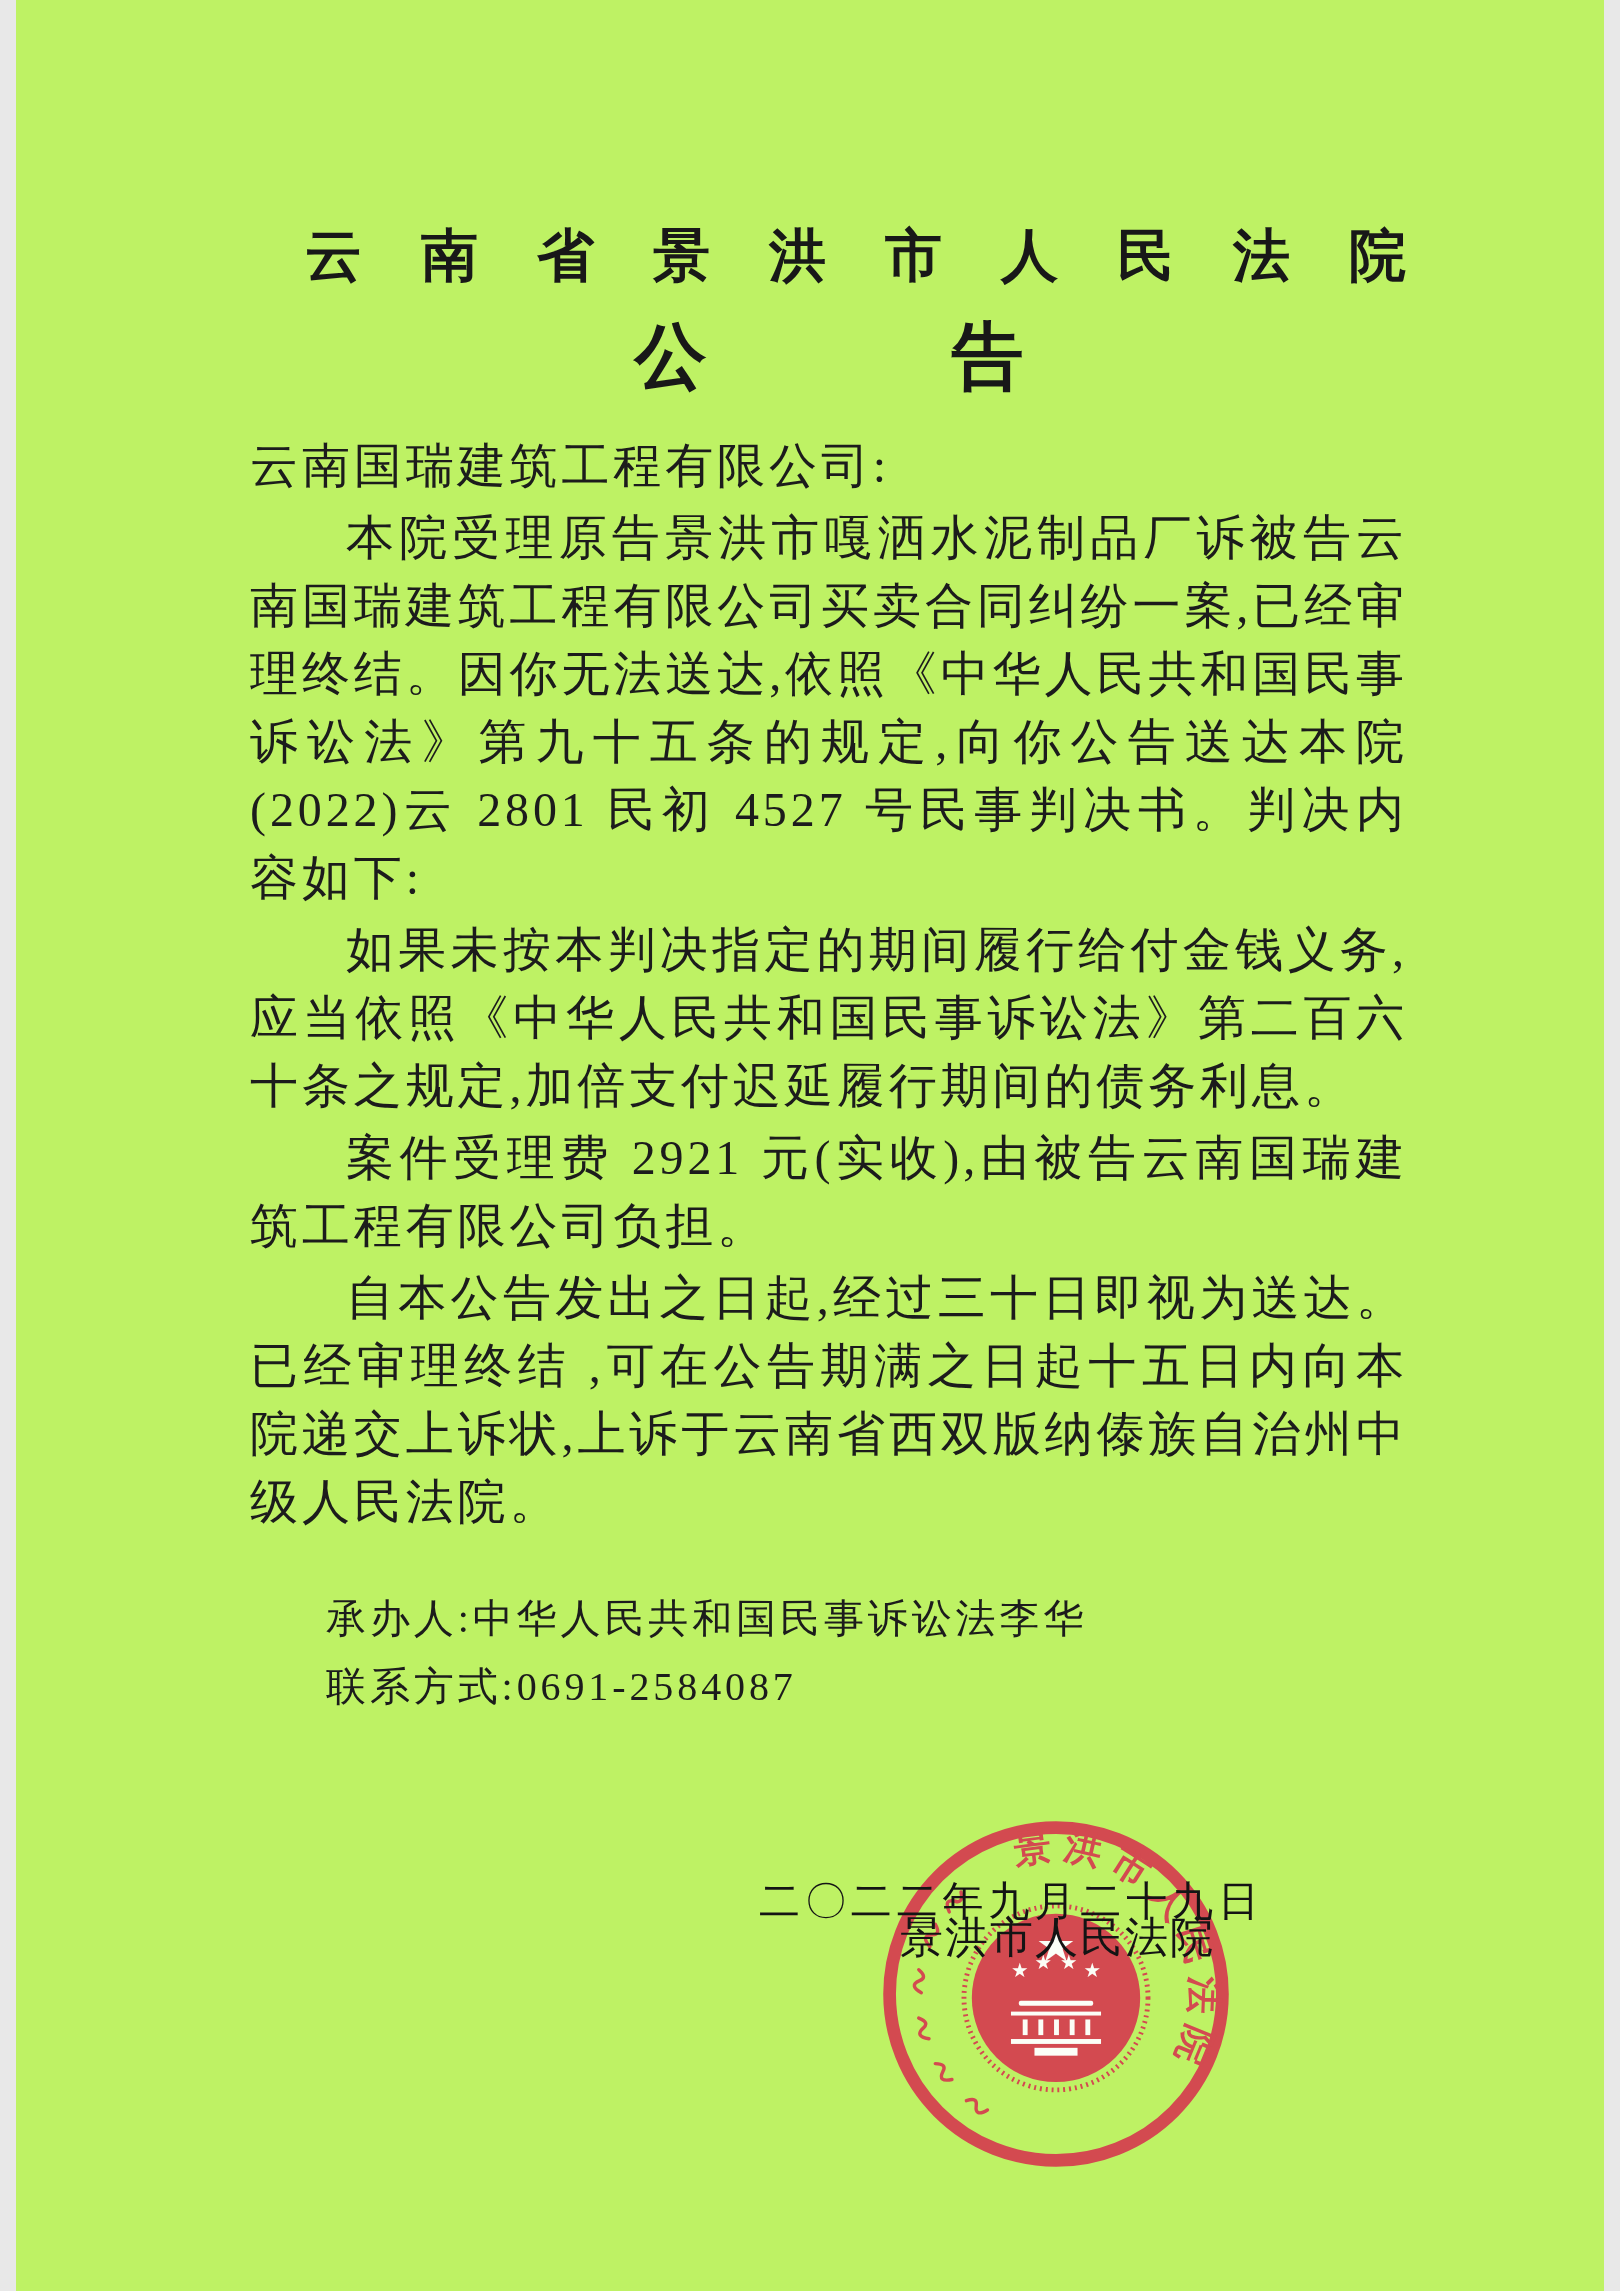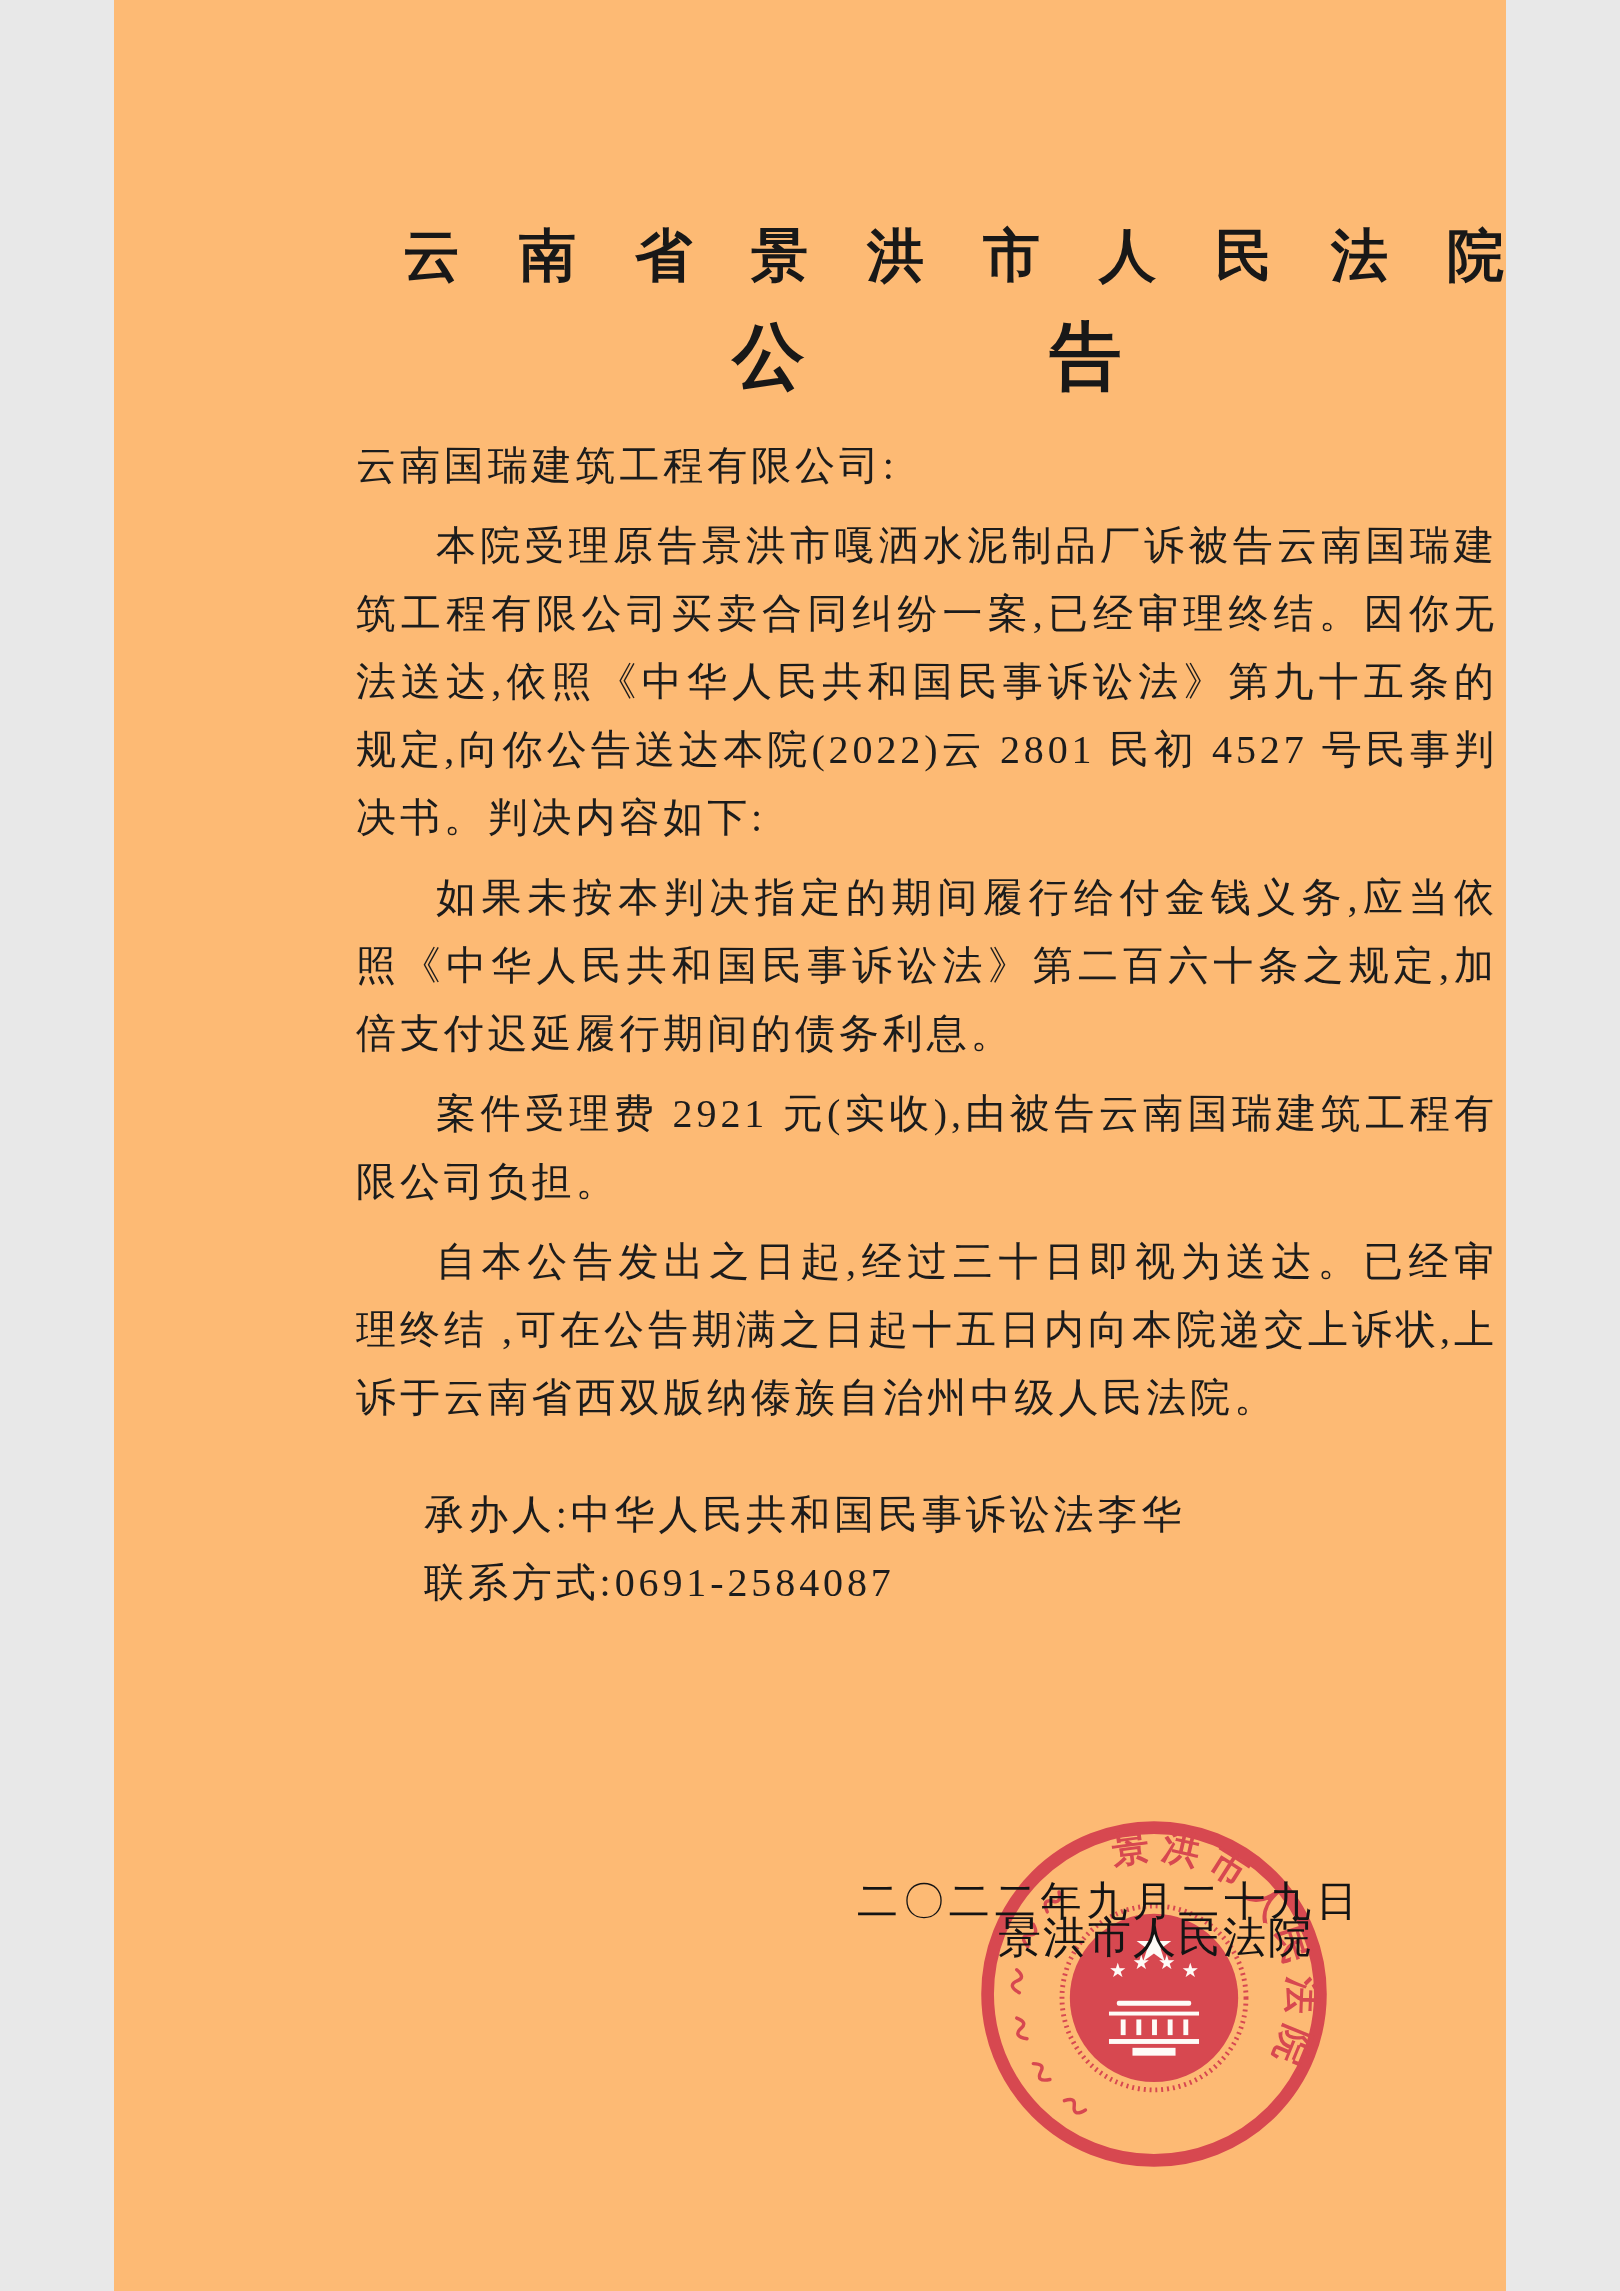--- a/index.html
+++ b/index.html
@@ -1,20 +1,20 @@
 <!DOCTYPE html>
 <html><head>
 <meta charset="utf-8">
 <style>
   html,body{margin:0;padding:0;background:#e8e8e8;}
   .page{
     position:relative;
-    width:1392px;height:2292px;
+    width:1588px;height:2292px;
     margin:0 auto;
-    background:#fdba74;
+    background:#bef264;
     overflow:hidden;
     font-family:"Liberation Serif","DejaVu Serif",serif;
     color:#1c1c1c;
     text-decoration:underline;
   }
   .content{
     position:absolute;
     left:230px;top:0;width:1166px;
   }
   .court-title{
@@ -34,22 +34,22 @@
     font-weight:bold;
     font-size:72px;
     letter-spacing:245px;
     text-indent:245px;
     text-align:center;
     white-space:nowrap;
     color:#181818;
   }
   .body-block{margin-top:27.4px;}
   .body-block p{
-    margin:12px;
-    font-size:40px;
+    margin:4px;
+    font-size:48px;
     line-height:68px;
     letter-spacing:3.9px;
     text-align:justify;
   }
   .body-block p.indent{text-indent:2em;}
   .contact-block{margin-top:49px;}
   .contact-line{
     margin:0;
     font-size:40px;
     line-height:68px;

